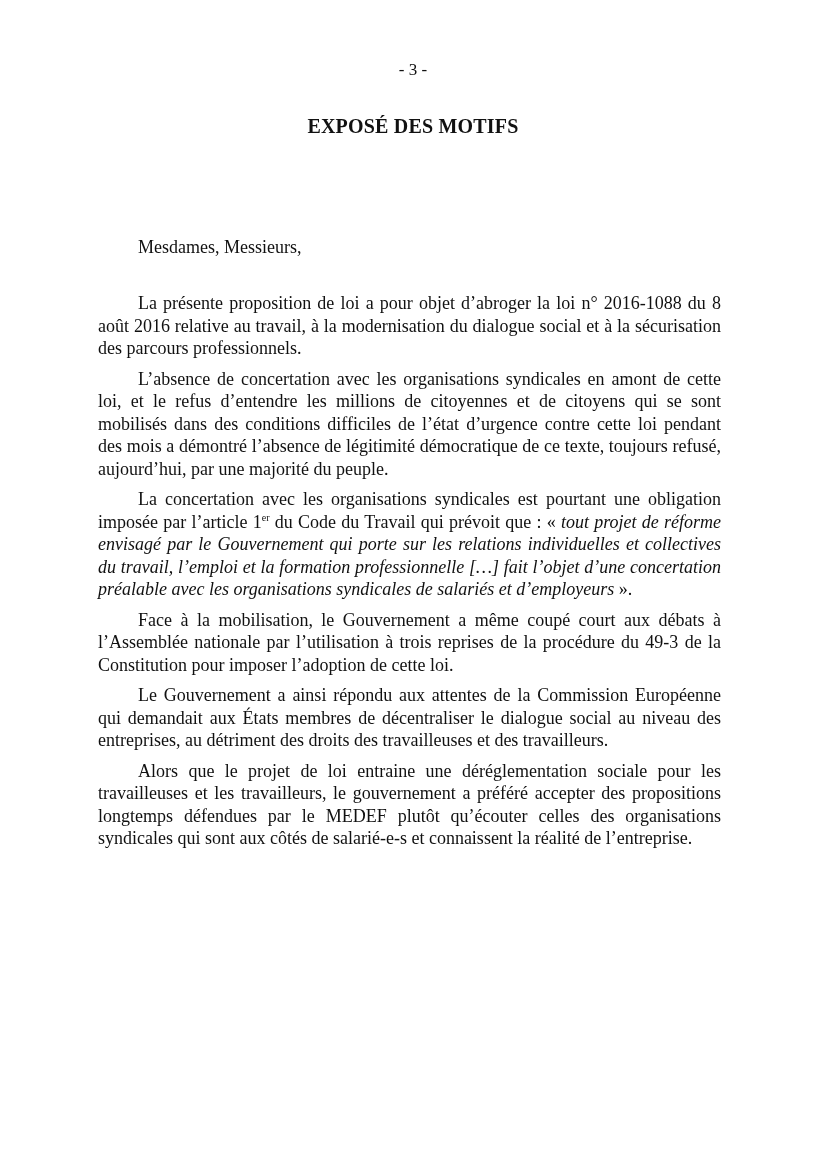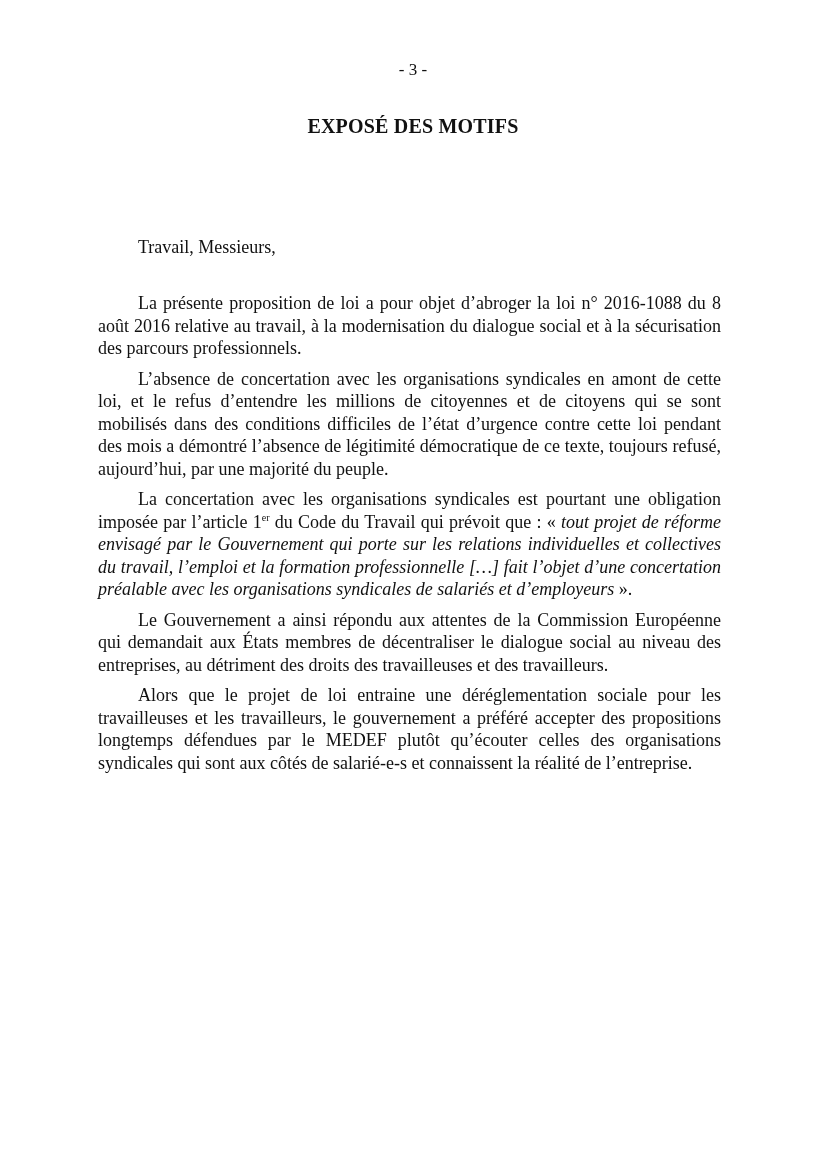--- a/index.html
+++ b/index.html
@@ -60,21 +60,22 @@
       vertical-align: super;
     }
   </style>
 </head>
 <body>
 
 <div class="page-number">- 3 -</div>
 
 <div class="doc-title">EXPOSÉ DES MOTIFS</div>
 
-<div class="salutation">Travail, Messieurs,</div>
+<div class="salutation">Mesdames, Messieurs,</div>
 
 <div class="body-text">
   <p>La présente proposition de loi a pour objet d’abroger la loi n° 2016-1088 du 8 août 2016 relative au travail, à la modernisation du dialogue social et à la sécurisation des parcours professionnels.</p>
   <p>L’absence de concertation avec les organisations syndicales en amont de cette loi, et le refus d’entendre les millions de citoyennes et de citoyens qui se sont mobilisés dans des conditions difficiles de l’état d’urgence contre cette loi pendant des mois a démontré l’absence de légitimité démocratique de ce texte, toujours refusé, aujourd’hui, par une majorité du peuple.</p>
   <p><span>La concertation avec les organisations syndicales est pourtant une obligation imposée par l’article 1</span><sup>er</sup><span> du Code du Travail qui prévoit que : « </span><em>tout projet de réforme envisagé par le Gouvernement qui porte sur les relations individuelles et collectives du travail, l’emploi et la formation professionnelle […] fait l’objet d’une concertation préalable avec les organisations syndicales de salariés et d’employeurs</em><span> ».</span></p>
+  <p>Face à la mobilisation, le Gouvernement a même coupé court aux débats à l’Assemblée nationale par l’utilisation à trois reprises de la procédure du 49-3 de la Constitution pour imposer l’adoption de cette loi.</p>
   <p>Le Gouvernement a ainsi répondu aux attentes de la Commission Européenne qui demandait aux États membres de décentraliser le dialogue social au niveau des entreprises, au détriment des droits des travailleuses et des travailleurs.</p>
   <p>Alors que le projet de loi entraine une déréglementation sociale pour les travailleuses et les travailleurs, le gouvernement a préféré accepter des propositions longtemps défendues par le MEDEF plutôt qu’écouter celles des organisations syndicales qui sont aux côtés de salarié-e-s et connaissent la réalité de l’entreprise.</p>
 </div>
 
 </body></html>

